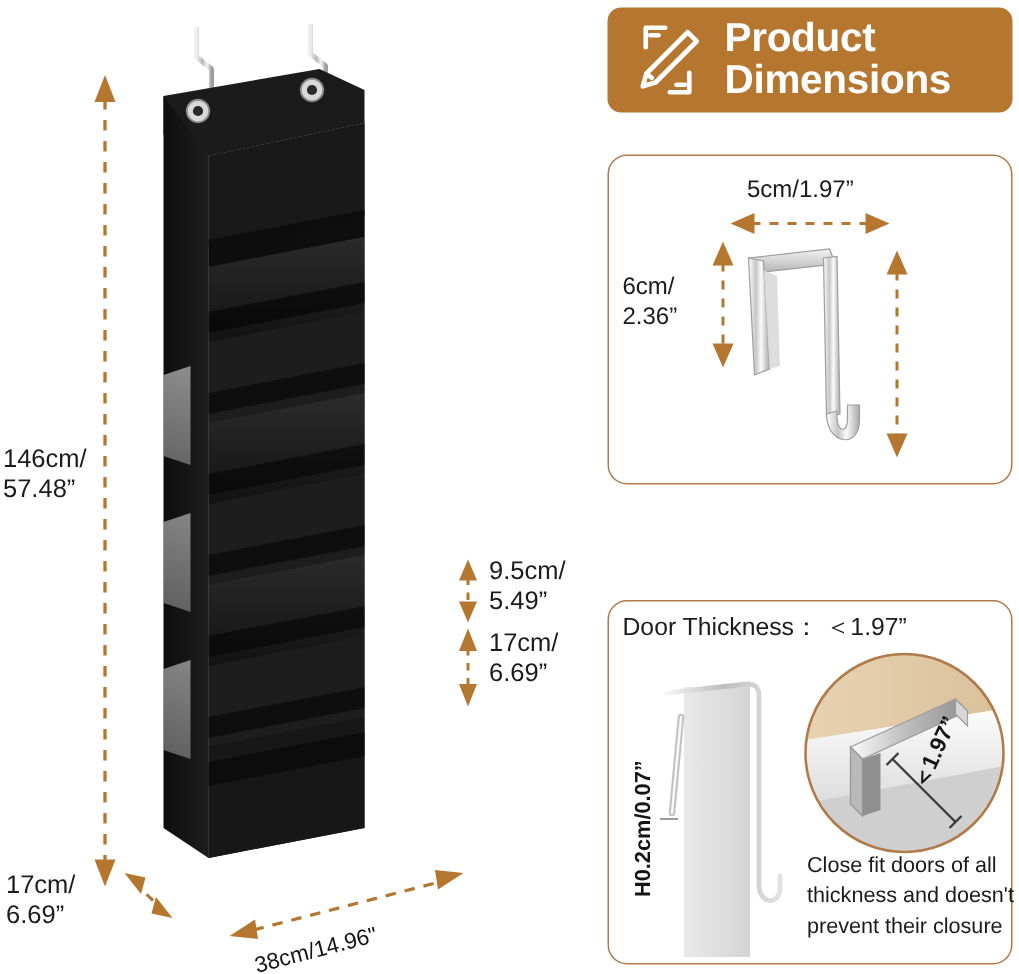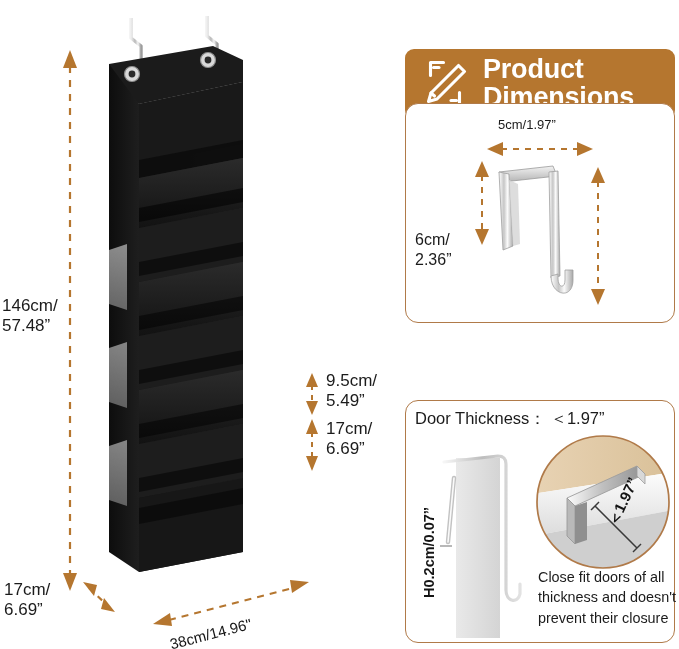--- a/index.html
+++ b/index.html
@@ -11,38 +11,38 @@
     overflow:hidden;
     position:relative;
   }
   .stage{position:absolute;inset:0;}
 
   
   .banner{
     position:absolute;left:405px;top:5px;width:270px;height:70px;
     background:#b5762f;border-radius:9px;
     display:flex;align-items:center;gap:10px;
-    box-sizing:border-box;padding:0 10px 0 12px;margin-top:44px;
+    box-sizing:border-box;padding:0 10px 0 12px;
   }
   .banner-icon{width:56px;height:56px;flex:0 0 56px;}
   .banner-text{
     color:#ffffff;font-weight:bold;font-size:27px;line-height:1.03;
     letter-spacing:-0.2px;white-space:nowrap;
   }
 
   
   .panel{
     position:absolute;border:1.6px solid #b07a49;border-radius:13px;
     background:#fff;box-sizing:border-box;
   }
   #hook-panel{left:405px;top:103px;width:270px;height:220px;}
   #door-panel{left:405px;top:400px;width:270px;height:243px;}
 
   .lbl{position:absolute;font-size:15.5px;color:#1b1b1b;line-height:1.22;white-space:nowrap;}
-  .lbl.two{line-height:1.28;margin-top:48px;}
+  .lbl.two{line-height:1.28;}
 
   
   .dim{position:absolute;font-size:17px;color:#1b1b1b;line-height:1.2;white-space:nowrap;}
 
   .rot-label{
     position:absolute;font-size:14px;color:#141414;white-space:nowrap;
     transform-origin:0 0;transform:rotate(-90deg);font-weight:bold;
   }
   .rot-diag{
     position:absolute;font-size:15px;color:#141414;white-space:nowrap;
@@ -210,21 +210,21 @@
     <polygon points="9,1 15,16 3,16" fill="#b5762f"></polygon>
     <polygon points="9,53 15,38 3,38" fill="#b5762f"></polygon>
   </svg>
   <div class="dim" style="left:326px;top:419px;">
     <div>17cm/</div>
     <div>6.69”</div>
   </div>
 
   <div class="panel" id="hook-panel"></div>
 
-  <div class="lbl" style="left:498px;top:117px;font-size:13px;">5cm/1.97”</div>
+  <div class="lbl" style="left:498px;top:117px;font-size:16px;">5cm/1.97”</div>
   <svg class="abs" style="left:485px;top:139px;" width="110" height="20" viewBox="0 0 110 20">
     <line x1="16" y1="10" x2="94" y2="10" stroke="#b5762f" stroke-width="2" stroke-dasharray="6 6"></line>
     <polygon points="2,10 18,3 18,17" fill="#b5762f"></polygon>
     <polygon points="108,10 92,3 92,17" fill="#b5762f"></polygon>
   </svg>
 
   <svg class="abs" style="left:487px;top:158px;" width="110" height="155" viewBox="0 0 110 155">
     <defs>
       <linearGradient id="hookM" x1="0" y1="0" x2="1" y2="0">
         <stop offset="0" stop-color="#ffffff"></stop>

